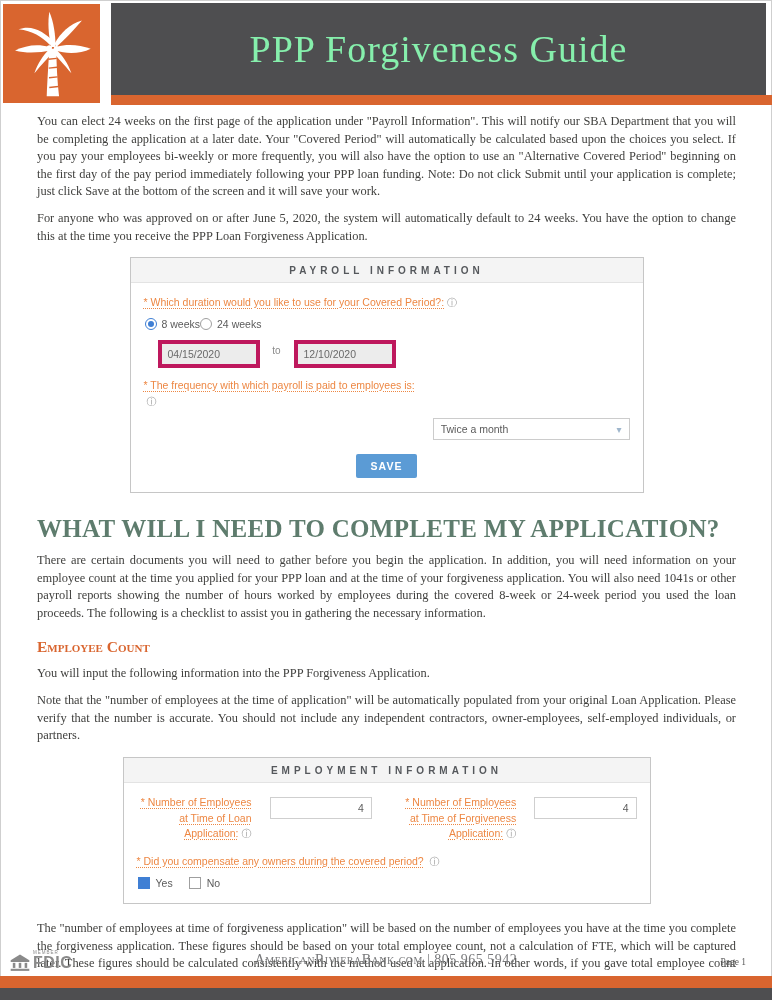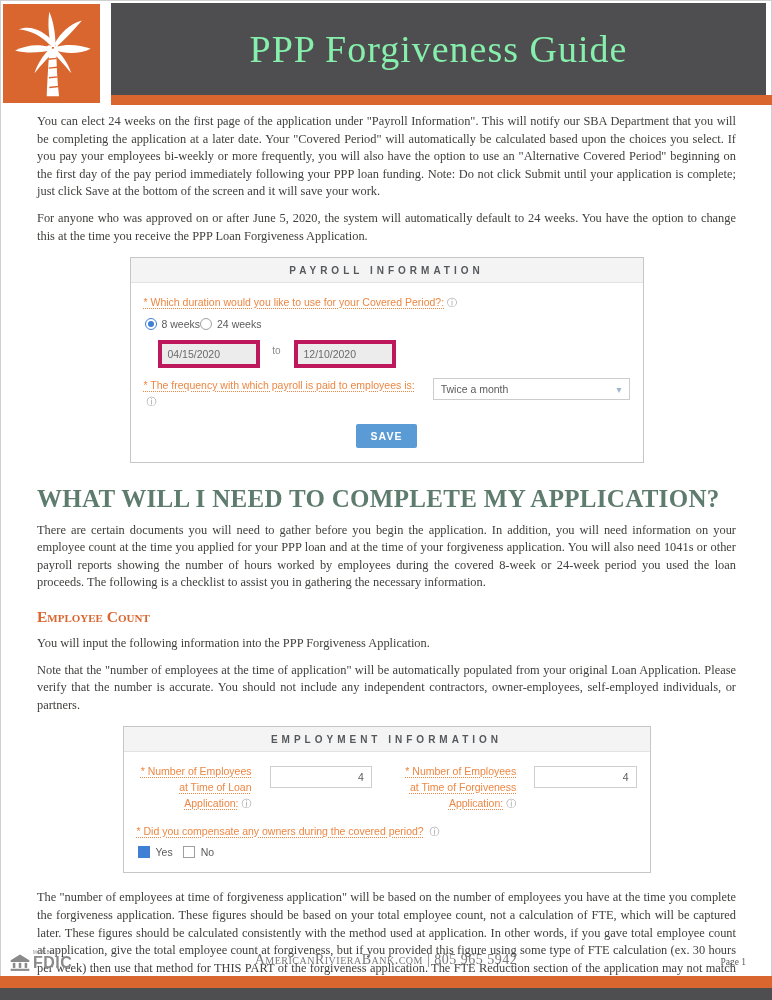--- a/index.html
+++ b/index.html
@@ -38,32 +38,32 @@
   .radio-row label{display:flex;align-items:center;gap:5px;font-size:10.5px;color:#5b5b5b;cursor:pointer;}
   .radio{width:10px;height:10px;border:1px solid #9f9f9f;border-radius:50%;display:inline-block;position:relative;background:#fff;}
   .radio.checked{border-color:#3f7fd4;}
   .radio.checked::after{content:"";position:absolute;left:2px;top:2px;width:6px;height:6px;border-radius:50%;background:#3f7fd4;}
   .field-row{display:flex;align-items:flex-start;margin:10px 0;}
   .lbl-col{width:280px;text-align:right;}
   .date-input{width:82px;background:#ececec;border:4px solid #be185d;color:#6a6a6a;
         font-size:10.5px;padding:4px 6px;margin-left:14px;}
   .to-lbl{width:34px;text-align:center;color:#8a8a8a;font-size:10px;padding-top:5px;}
   .select{width:184px;border:1px solid #cccccc;background:#fff;color:#5b5b5b;font-size:10.5px;
-        padding:4px 7px;display:flex;justify-content:space-between;align-items:center;margin-left:14px;}
+        padding:4px 7px;display:flex;justify-content:space-between;align-items:center;margin-left:14px;margin-top:40px;}
   .chev{color:#9fb6cc;font-size:10px;}
   .save{display:block;margin:14px auto 2px auto;background:#5b9bd5;color:#fff;border:none;
         font-family:"Liberation Sans", sans-serif;font-size:10.5px;font-weight:bold;
         letter-spacing:1px;padding:6px 15px;border-radius:2px;cursor:pointer;}
 
   .emp-row{display:flex;align-items:flex-start;margin-bottom:12px;}
   .emp-lbl{width:122px;text-align:right;margin-left:3px;}
   .emp-input{width:94px;border:1px solid #cfcfcf;color:#5b5b5b;font-size:10.5px;text-align:right;
         padding:4px 7px;margin-left:18px;margin-top:2px;}
   .emp-gap{width:24px;}
-  .check-row{display:flex;gap:10px;margin:7px 0 2px 1px;align-items:center;}
+  .check-row{display:flex;gap:16px;margin:7px 0 2px 1px;align-items:center;}
   .check-row label{display:flex;align-items:center;gap:6px;font-size:10.5px;color:#5b5b5b;cursor:pointer;}
   .cbox{width:10px;height:10px;border:1px solid #9f9f9f;display:inline-block;background:#fff;}
   .cbox.checked{background:#3f7fd4;border-color:#3f7fd4;}
 
   
   footer{position:absolute;left:0;right:0;bottom:0;}
   .foot-row{position:relative;height:36px;}
   .fdic{position:absolute;left:9px;bottom:4px;display:flex;align-items:flex-end;gap:2px;color:#8a8a8a;}
   .fdic-text{line-height:1;padding-bottom:1px;}
   .fdic-member{display:block;font-family:"Liberation Sans", sans-serif;font-size:4.5px;letter-spacing:1px;}

